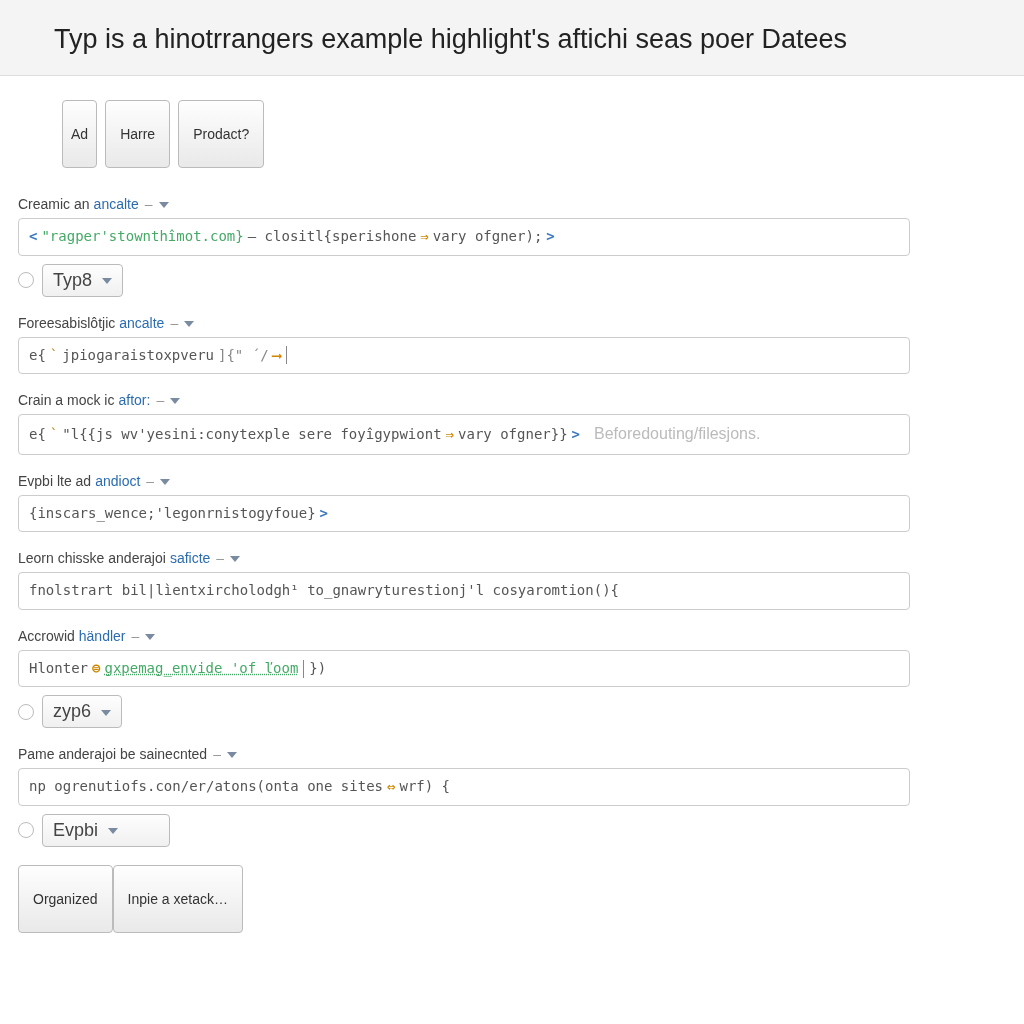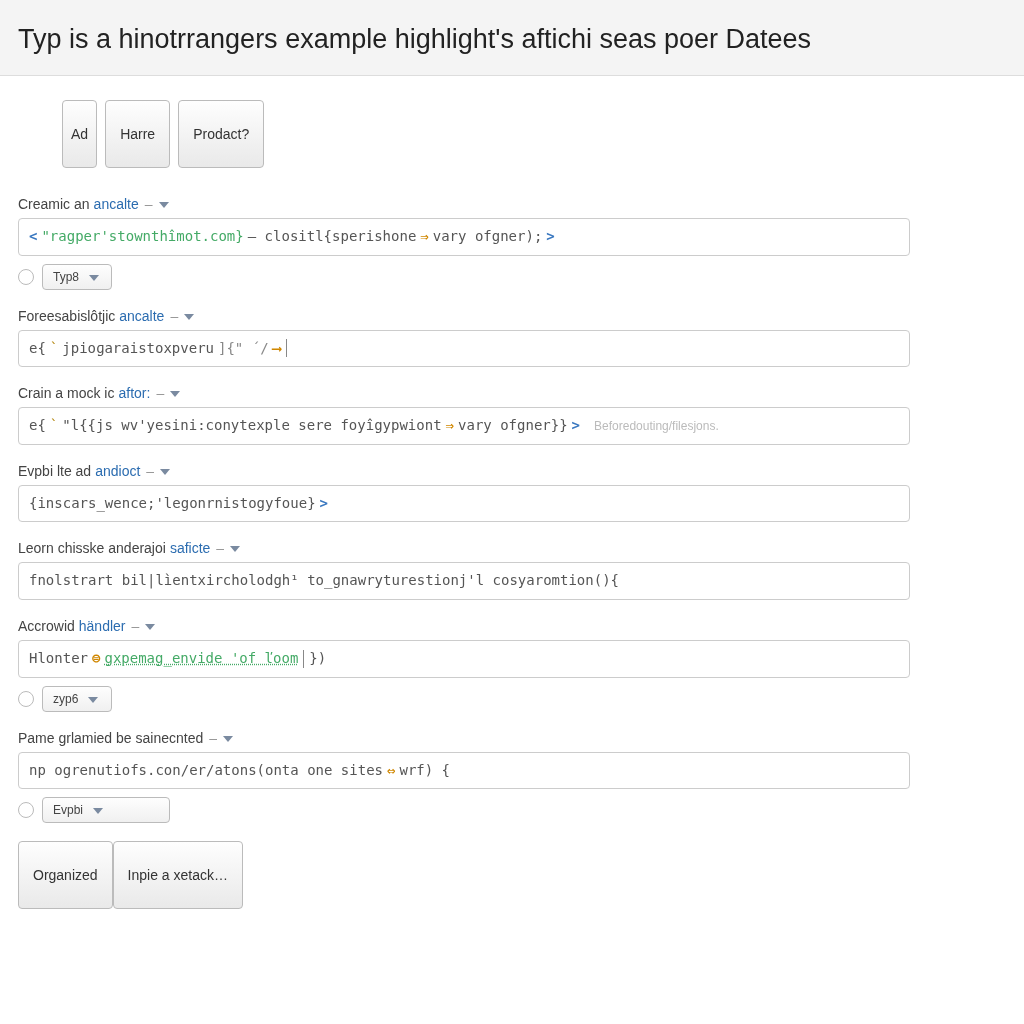--- a/index.html
+++ b/index.html
@@ -6,20 +6,21 @@
   html, body { width: 1024px; height: 1024px; font-family: "Helvetica Neue", Arial, sans-serif; background: #fff; color: #333; }
   .header-bar {
     background: #f4f4f4;
     border-bottom: 1px solid #ddd;
     padding: 24px 18px 20px 18px;
   }
   .header-bar h1 {
     font-size: 27px;
     font-weight: 400;
     color: #222;
+    margin-left: 36px;
   }
   .content {
     padding: 24px 18px 40px 18px;
   }
   .btn-row { margin-bottom: 28px; display: flex; gap: 8px; margin-left: 44px; }
   .btn {
     font-size: 14px;
     padding: 25px 14px;
     border: 1px solid #bbb;
     border-radius: 4px;
@@ -68,21 +69,21 @@
   }
   .code-box .tok-op    { color: #888; }
   .code-box .tok-str   { color: #4a6; }
   .code-box .tok-fn    { color: #b08000; }
   .code-box .tok-arrow { color: #d08700; font-weight: 600; }
   .code-box .tok-gt    { color: #3a78c0; font-weight: 600; }
   .code-box .tok-plain { color: #555; }
   .code-box .hint {
     color: #bbb;
     font-family: "Helvetica Neue", Arial, sans-serif;
-    font-size: 12px;
+    font-size: 16px;
     margin-left: 10px;
   }
   .code-box .caret {
     width: 1px; height: 18px; background: #888; display:inline-block;
     margin: 0 1px;
   }
   .opt-row {
     display: flex;
     align-items: center;
     gap: 8px;
@@ -92,21 +93,21 @@
     width: 16px; height: 16px;
     border: 1px solid #bbb;
     border-radius: 50%;
     background: #fff;
   }
   .mini-select {
     border: 1px solid #bbb;
     border-radius: 4px;
     background: linear-gradient(to bottom,#fefefe,#f0f0f0);
     padding: 5px 10px;
-    font-size: 12px;
+    font-size: 18px;
     color: #444;
     display: inline-flex;
     align-items: center;
     gap: 8px;
     cursor: pointer;
     min-width: 70px;
   }
   .mini-select.wide { min-width: 128px; }
   .footer-btns {
     display: flex;
@@ -231,21 +232,21 @@
       <span class="radio-dot"></span>
       <span class="mini-select">
         <span>zyp6</span>
         <span class="chevron-down"></span>
       </span>
     </div>
   </div>
 
   <div class="field-block">
     <div class="field-label">
-      <span>Pame grlamied be sainecnted</span>
+      <span>Pame anderajoi be sainecnted</span>
       <span class="dash">–</span>
       <span class="chevron-down"></span>
     </div>
     <div class="code-box">
       <span class="tok-plain">np ogrenutiofs.con/er/atons(onta one sites </span>
       <span class="tok-arrow">⇔</span>
       <span class="tok-plain"> wrf) {</span>
     </div>
     <div class="opt-row">
       <span class="radio-dot"></span>

